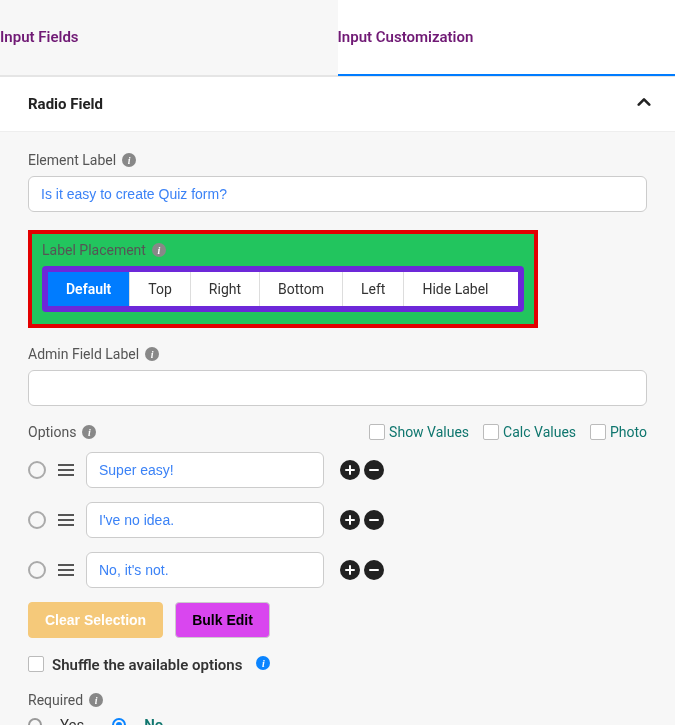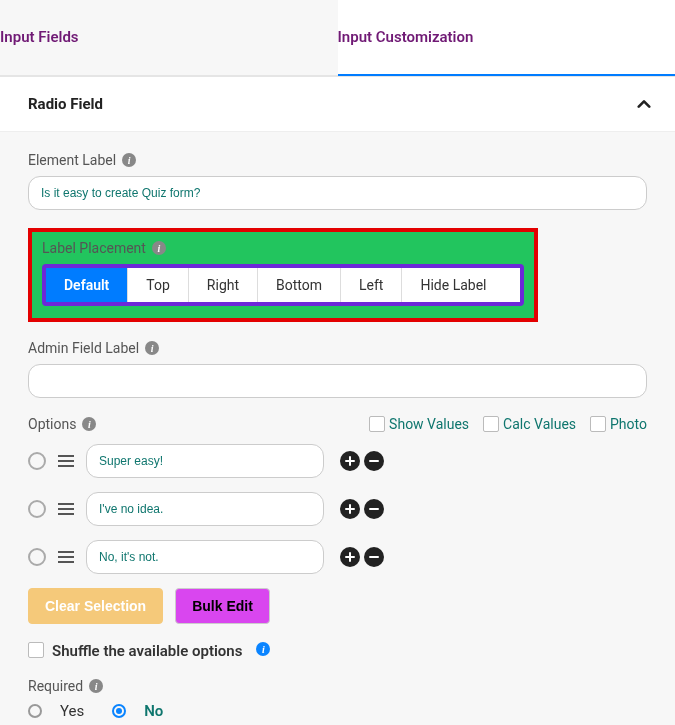--- a/index.html
+++ b/index.html
@@ -27,21 +27,21 @@
     background: #f7f7f7;
     border-bottom: 1px solid #e5e5e5;
   }
   .tab.active {
     border-bottom: 2px solid #007cff;
     background: #fff;
   }
   .accordion-header {
     display: flex;
     justify-content: space-between;
-    align-items: center;
+    align-items: flex-start;
     padding: 18px 24px 18px 28px;
     border-bottom: 1px solid #eee;
     background: #fff;
     cursor: pointer;
   }
   .accordion-header .title {
     font-weight: 700;
     font-size: 15px;
     color: #222;
   }
@@ -75,35 +75,35 @@
     justify-content:center;
     margin-left:6px;
     cursor: help;
     font-weight: bold;
   }
   .info-icon.blue { background:#0a84ff; }
   .text-input {
     width:100%;
     background:#fff;
     border:1px solid #ccc;
-    border-radius:12px;
+    border-radius:6px;
     padding:9px 12px;
-    font-size:12px;
-    color:#0f766e;
+    font-size:14px;
+    color:#3b82f6;
   }
   .text-input.small { width: 238px; }
   .highlight-box {
     border: 4px solid #e30000;
     padding: 8px 10px 12px 10px;
     width: 510px;
     background:#22c55e;
   }
   .seg-group {
     display:flex;
-    border:4px solid #6d28d9;
+    border:6px solid #6d28d9;
     border-radius:4px;
     overflow:hidden;
     background:#fff;
     margin-top:8px;
   }
   .seg-btn {
     padding:9px 18px;
     font-size:14px;
     color:#333;
     border-right:1px solid #ddd;

